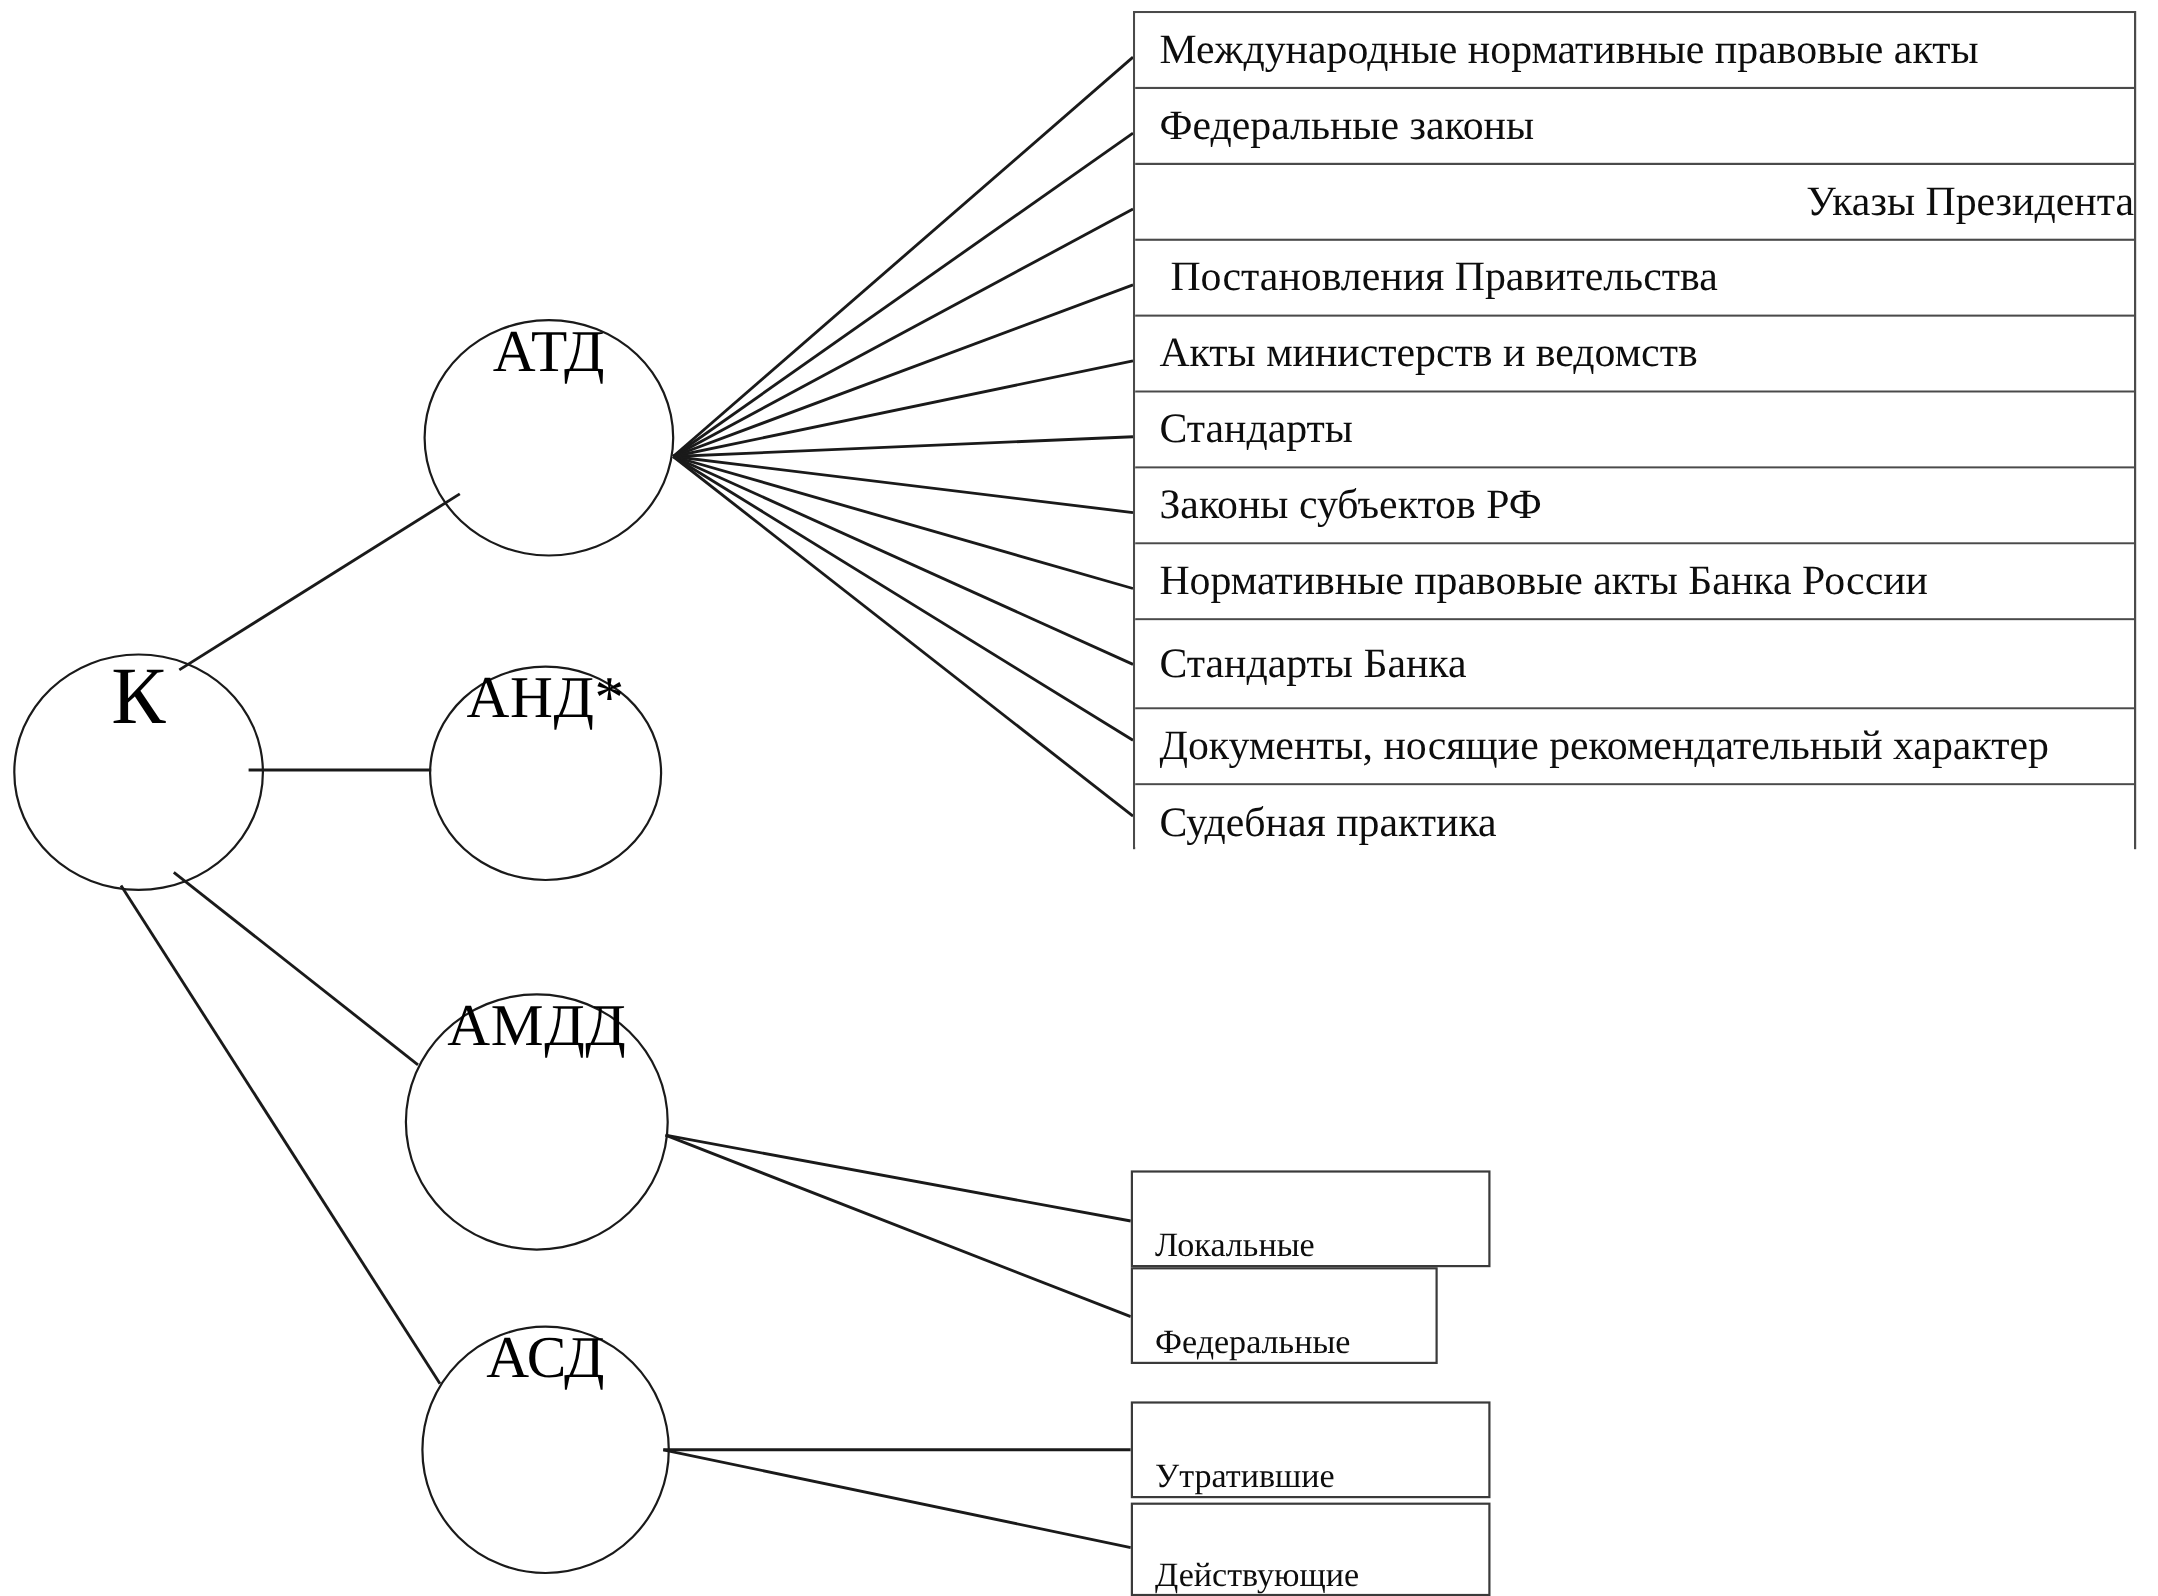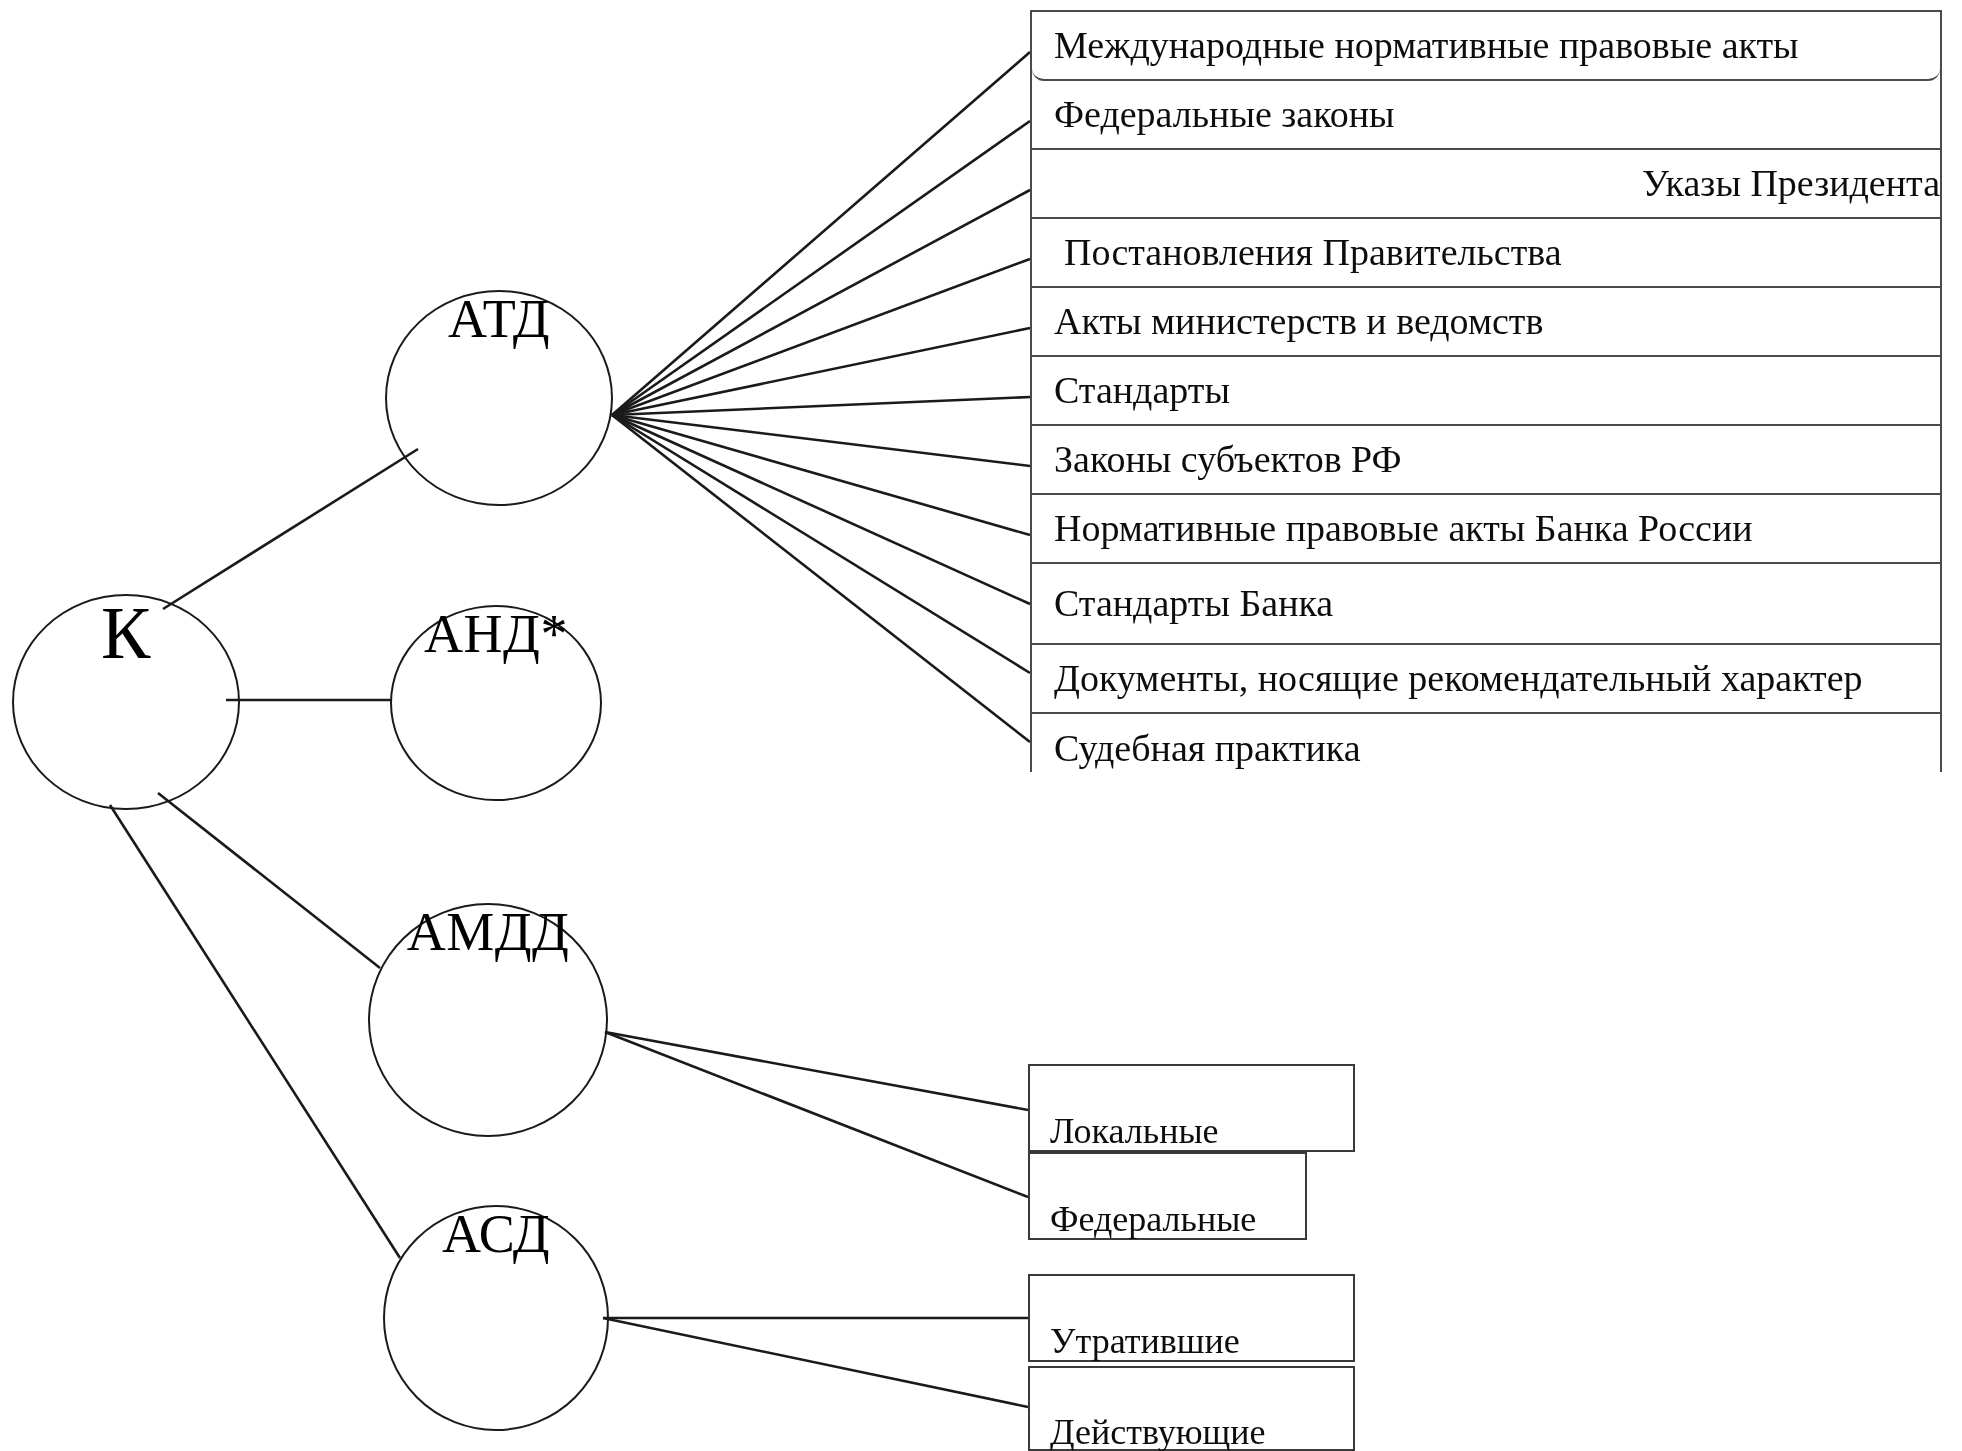--- a/index.html
+++ b/index.html
@@ -72,21 +72,21 @@
   .small-box {
     position: absolute;
     box-sizing: border-box;
     border: 2.5px solid #3a3a3a;
     background: #ffffff;
     display: flex;
     align-items: center;
     padding-left: 20px;
   }
   .small-box .row-text {
-    font-size: 36px;
+    font-size: 31px;
     margin-top: 48px;
   }
 </style>
 </head>
 <body>
 
 <div id="canvas">
 
   <svg id="edges" viewBox="0 0 1962 1451" xmlns="http://www.w3.org/2000/svg">
     <g fill="none" stroke="#1a1a1a" stroke-width="2.6">
@@ -133,21 +133,21 @@
 
   <div class="node-circle" style="left:368px; top:903px; width:240px; height:234px;">
     <span class="node-label">АМДД</span>
   </div>
 
   <div class="node-circle" style="left:383px; top:1205px; width:226px; height:226px;">
     <span class="node-label">АСД</span>
   </div>
 
   <div class="list-box" style="left:1030px; top:10px; width:912px; height:762px;">
-    <div class="list-row" style="height:69px;border-radius:12px;">
+    <div class="list-row" style="height:69px;">
       <span class="row-text">Международные нормативные правовые акты</span>
     </div>
     <div class="list-row" style="height:69px;">
       <span class="row-text">Федеральные законы</span>
     </div>
     <div class="list-row" style="height:69px;justify-content:flex-end;">
       <span class="row-text">Указы Президента</span>
     </div>
     <div class="list-row" style="height:69px;padding-left:32px;">
       <span class="row-text">Постановления Правительства</span>

